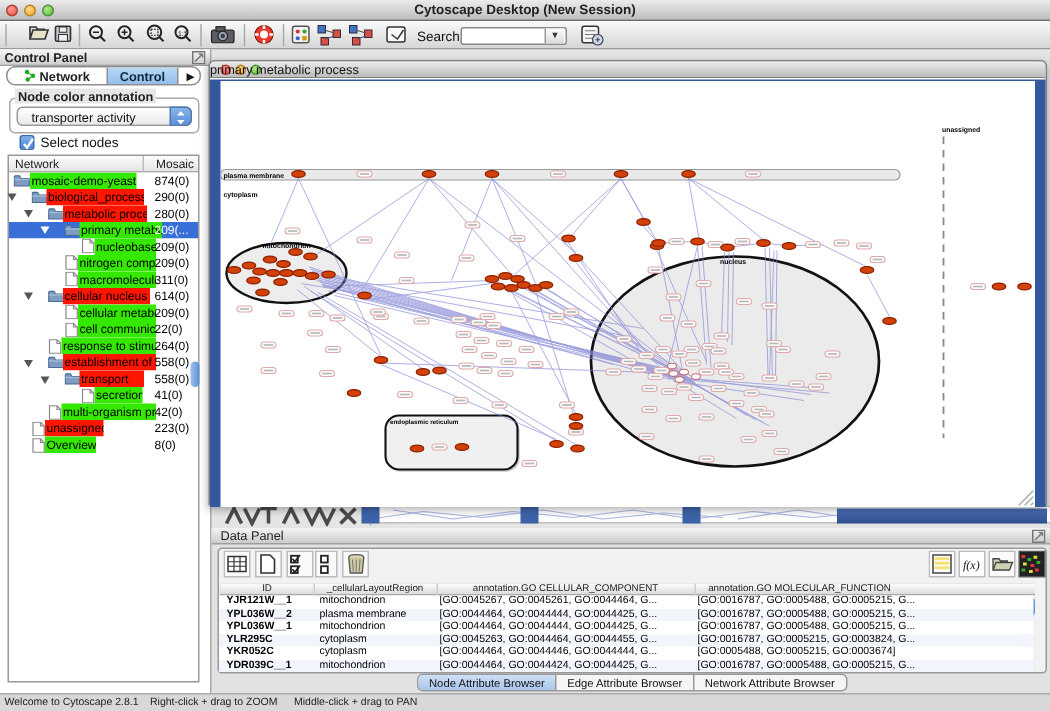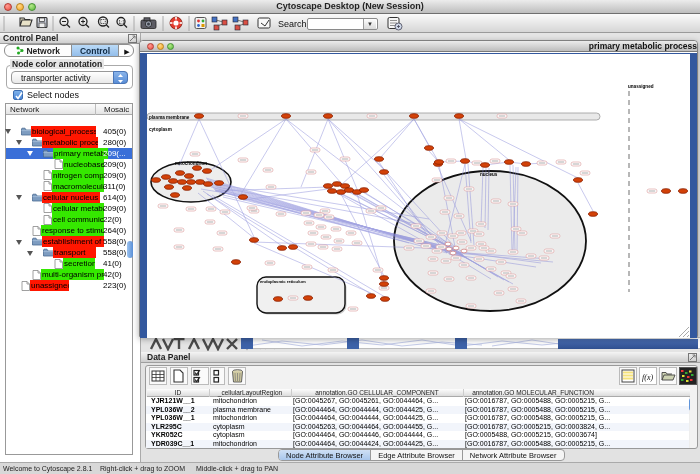--- a/index.html
+++ b/index.html
@@ -143,30 +143,38 @@
  <div class="abs" style="left:27px;top:57px;font-size:9px;color:#111">Select nodes</div>
 
  <div class="abs" style="left:5px;top:70px;width:128px;height:352px;background:#fff;border:1px solid #999;overflow:hidden">
   <div class="abs" style="left:0;top:0;width:128px;height:11px;background:linear-gradient(#fcfcfc,#e4e4e4);border-bottom:1px solid #aaa;font-size:8px;color:#222;line-height:11px">
    <span style="position:absolute;left:4px">Network</span>
    <span style="position:absolute;left:98px">Mosaic</span>
    <span class="abs" style="left:89px;top:0;width:1px;height:11px;background:#bbb"></span>
   </div>
  </div>
  <div class="abs" style="left:0px;top:81.5px;width:133px;height:339px;overflow:hidden">
+<div style="position:absolute;left:6px;top:0.0px;width:126px;height:11.05px;background:#fff;">
+<svg style="position:absolute;left:3px;top:1px" width="11" height="9" viewBox="0 0 11 9">
+          <path d="M0.5 2 L0.5 8 L10.5 8 L10.5 3 L5 3 L4 1.2 L1 1.2 Z" fill="#7d9cc0" stroke="#4a6b92" stroke-width="0.8"></path>
+          <path d="M0.5 3.6 L10.5 3.6" stroke="#9db8d6" stroke-width="1"></path>
+        </svg>
+<div style="position:absolute;left:14px;top:0;width:71px;height:11px;background:#35e800;overflow:hidden;font-size:8px;line-height:11px;color:#000;white-space:nowrap;padding-left:1px">mosaic-demo-yeast</div>
+<div style="position:absolute;left:97px;top:0;width:30px;height:11px;font-size:8px;line-height:11px;color:#000;white-space:nowrap">874(0)</div>
+</div>
 <div style="position:absolute;left:6px;top:11.1px;width:126px;height:11.05px;background:#fff;">
 <svg style="position:absolute;left:-2px;top:1.5px" width="8" height="8" viewBox="0 0 8 8">
           <path d="M1 2 L7 2 L4 7 Z" fill="#555"></path>
         </svg>
 <svg style="position:absolute;left:15px;top:1px" width="11" height="9" viewBox="0 0 11 9">
           <path d="M0.5 2 L0.5 8 L10.5 8 L10.5 3 L5 3 L4 1.2 L1 1.2 Z" fill="#7d9cc0" stroke="#4a6b92" stroke-width="0.8"></path>
           <path d="M0.5 3.6 L10.5 3.6" stroke="#9db8d6" stroke-width="1"></path>
         </svg>
 <div style="position:absolute;left:25px;top:0;width:65px;height:11px;background:#ff1600;overflow:hidden;font-size:8px;line-height:11px;color:#000;white-space:nowrap;padding-left:1px">biological_process</div>
-<div style="position:absolute;left:97px;top:0;width:30px;height:11px;font-size:8px;line-height:11px;color:#000;white-space:nowrap">405(0)</div>
+<div style="position:absolute;left:97px;top:0;width:30px;height:11px;font-size:8px;line-height:11px;color:#000;white-space:nowrap">290(0)</div>
 </div>
 <div style="position:absolute;left:6px;top:22.1px;width:126px;height:11.05px;background:#fff;">
 <svg style="position:absolute;left:9px;top:1.5px" width="8" height="8" viewBox="0 0 8 8">
           <path d="M1 2 L7 2 L4 7 Z" fill="#555"></path>
         </svg>
 <svg style="position:absolute;left:26px;top:1px" width="11" height="9" viewBox="0 0 11 9">
           <path d="M0.5 2 L0.5 8 L10.5 8 L10.5 3 L5 3 L4 1.2 L1 1.2 Z" fill="#7d9cc0" stroke="#4a6b92" stroke-width="0.8"></path>
           <path d="M0.5 3.6 L10.5 3.6" stroke="#9db8d6" stroke-width="1"></path>
         </svg>
 <div style="position:absolute;left:36px;top:0;width:56px;height:11px;background:#ff1600;overflow:hidden;font-size:8px;line-height:11px;color:#000;white-space:nowrap;padding-left:1px">metabolic process</div>
@@ -280,20 +288,28 @@
 <div style="position:absolute;left:35px;top:0;width:63px;height:11px;background:#35e800;overflow:hidden;font-size:8px;line-height:11px;color:#000;white-space:nowrap;padding-left:1px">multi-organism pro</div>
 <div style="position:absolute;left:97px;top:0;width:30px;height:11px;font-size:8px;line-height:11px;color:#000;white-space:nowrap">42(0)</div>
 </div>
 <div style="position:absolute;left:6px;top:165.8px;width:126px;height:11.05px;background:#fff;">
 <svg style="position:absolute;left:15px;top:0.5px" width="9" height="10" viewBox="0 0 9 10">
           <path d="M1 0.5 L6 0.5 L8.5 3 L8.5 9.5 L1 9.5 Z" fill="#fff" stroke="#888" stroke-width="0.8"></path>
           <path d="M6 0.5 L6 3 L8.5 3" fill="none" stroke="#888" stroke-width="0.8"></path>
         </svg>
 <div style="position:absolute;left:24px;top:0;width:39px;height:11px;background:#ff1600;overflow:hidden;font-size:8px;line-height:11px;color:#000;white-space:nowrap;padding-left:1px">unassigned</div>
 <div style="position:absolute;left:97px;top:0;width:30px;height:11px;font-size:8px;line-height:11px;color:#000;white-space:nowrap">223(0)</div>
+</div>
+<div style="position:absolute;left:6px;top:176.8px;width:126px;height:11.05px;background:#fff;">
+<svg style="position:absolute;left:15px;top:0.5px" width="9" height="10" viewBox="0 0 9 10">
+          <path d="M1 0.5 L6 0.5 L8.5 3 L8.5 9.5 L1 9.5 Z" fill="#fff" stroke="#888" stroke-width="0.8"></path>
+          <path d="M6 0.5 L6 3 L8.5 3" fill="none" stroke="#888" stroke-width="0.8"></path>
+        </svg>
+<div style="position:absolute;left:24px;top:0;width:34px;height:11px;background:#35e800;overflow:hidden;font-size:8px;line-height:11px;color:#000;white-space:nowrap;padding-left:1px">Overview</div>
+<div style="position:absolute;left:97px;top:0;width:30px;height:11px;font-size:8px;line-height:11px;color:#000;white-space:nowrap">8(0)</div>
 </div>
  </div>
 
  <div class="abs" style="left:127px;top:208px;width:6px;height:17px;background:linear-gradient(90deg,#9cc2ee,#5a90d8);border-radius:3px"></div>
 </div>
 
 <div class="abs" style="left:140px;top:33px;width:560px;height:319px;background:#e4e4e4;border-left:1px solid #aaa;">
 
  <svg class="abs" style="left:8px;top:304px" width="136" height="14" viewBox="0 0 136 14">
   <g stroke="#4a4a4a" stroke-width="2.4" fill="none">
@@ -321,21 +337,21 @@
  <div class="abs" style="left:100px;top:304px;width:12px;height:12px;background:#3d62a8"></div>
  <div class="abs" style="left:206px;top:304px;width:12px;height:12px;background:#3d62a8"></div>
  <div class="abs" style="left:314px;top:304px;width:12px;height:12px;background:#3d62a8"></div>
  <div class="abs" style="left:417px;top:306px;width:140px;height:10px;background:linear-gradient(#4a6fb5,#2f4f8f);"></div>
 
  <div class="abs" style="left:-2px;top:7px;width:559px;height:297px;background:#fff;border:1px solid #808080;border-radius:4px 4px 0 0;box-shadow:0 2px 6px rgba(0,0,0,0.35)">
   <div class="abs" style="left:0;top:0;width:557px;height:11px;background:linear-gradient(#ececec,#bdbdbd);border-bottom:1px solid #7a7a7a;border-radius:4px 4px 0 0">
    <div class="abs" style="left:7px;top:2px;width:7px;height:7px;border-radius:50%;background:radial-gradient(circle at 35% 30%,#ff9d94,#ee4e42);border:0.5px solid #b23b32"></div>
    <div class="abs" style="left:17px;top:2px;width:7px;height:7px;border-radius:50%;background:radial-gradient(circle at 35% 30%,#ffd98a,#f5a623);border:0.5px solid #b8821d"></div>
    <div class="abs" style="left:27px;top:2px;width:7px;height:7px;border-radius:50%;background:radial-gradient(circle at 35% 30%,#b7e98a,#59bb3c);border:0.5px solid #459133"></div>
-   <div class="abs" style="left:0;top:0;width:557px;text-align:right;font-size:8.5px;font-weight:bold;color:#111;line-height:11px">primary metabolic process</div>
+   <div class="abs" style="left:0;top:0;width:557px;text-align:left;font-size:8.5px;font-weight:normal;color:#111;line-height:11px">primary metabolic process</div>
   </div>
   <div class="abs" style="left:0;top:12px;width:557px;height:285px;background:#33589e;">
    <div class="abs" style="left:7px;top:1px;width:543px;height:284px;background:#fff;overflow:hidden">
 <svg width="544" height="284" viewBox="0 0 544 284" style="position:absolute;left:0;top:0">
 <rect x="0" y="59" width="453" height="7" rx="3.5" fill="#e9e9e9" stroke="#999" stroke-width="0.8"></rect>
 <ellipse cx="44" cy="128" rx="40" ry="20" fill="#ededed" stroke="#111" stroke-width="1.6"></ellipse>
 <ellipse cx="343" cy="187" rx="96" ry="70" fill="#ebebeb" stroke="#111" stroke-width="1.8"></ellipse>
 <rect x="111.5" y="224.5" width="88" height="36" rx="9" fill="#999" opacity="0.5"></rect>
 <rect x="110" y="223" width="88" height="36" rx="9" fill="#f0f0f0" stroke="#111" stroke-width="1.4"></rect>
 <line x1="482" y1="37" x2="482" y2="238" stroke="#888" stroke-width="1.2" stroke-dasharray="5,4"></line>
@@ -709,21 +725,21 @@
               <line x1="4" y1="10" x2="10" y2="4"></line>
               <line x1="8" y1="10" x2="10" y2="8"></line>
             </g>
           </svg>
    </div>
   </div>
  </div>
 </div>
 
 <div class="abs" style="left:140px;top:352px;width:560px;height:110px;background:#e2e2e2;border-left:1px solid #aaa">
- <div class="abs" style="left:0;top:0;width:560px;height:11px;background:linear-gradient(#f4f4f4,#cccccc);border-bottom:1px solid #9e9e9e;font-size:8.5px;font-weight:bold;color:#222;line-height:11px;padding-left:6px">Data Panel
+ <div class="abs" style="left:0;top:0;width:560px;height:11px;background:linear-gradient(#f4f4f4,#cccccc);border-bottom:1px solid #9e9e9e;font-size:8.5px;font-weight:normal;color:#222;line-height:11px;padding-left:6px">Data Panel
   <svg class="abs" style="right:4px;top:1px" width="9" height="9" viewBox="0 0 9 9">
         <rect x="0.5" y="0.5" width="8" height="8" fill="none" stroke="#777" stroke-width="1"></rect>
         <path d="M2 7 L7 2 M7 2 L4.5 2 M7 2 L7 4.5" stroke="#777" stroke-width="1" fill="none"></path>
       </svg>
  </div>
  <div class="abs" style="left:4px;top:13px;width:553px;height:84px;background:#f2f2f2;border:1px solid #999;border-radius:3px"></div>
 
  <svg class="abs" style="left:8px;top:15px" width="100" height="20" viewBox="0 0 100 20">
   <rect x="0.5" y="0.5" width="17" height="17" fill="#fafafa" stroke="#bbb"></rect>
       <rect x="21.5" y="0.5" width="17" height="17" fill="#fafafa" stroke="#bbb"></rect>

